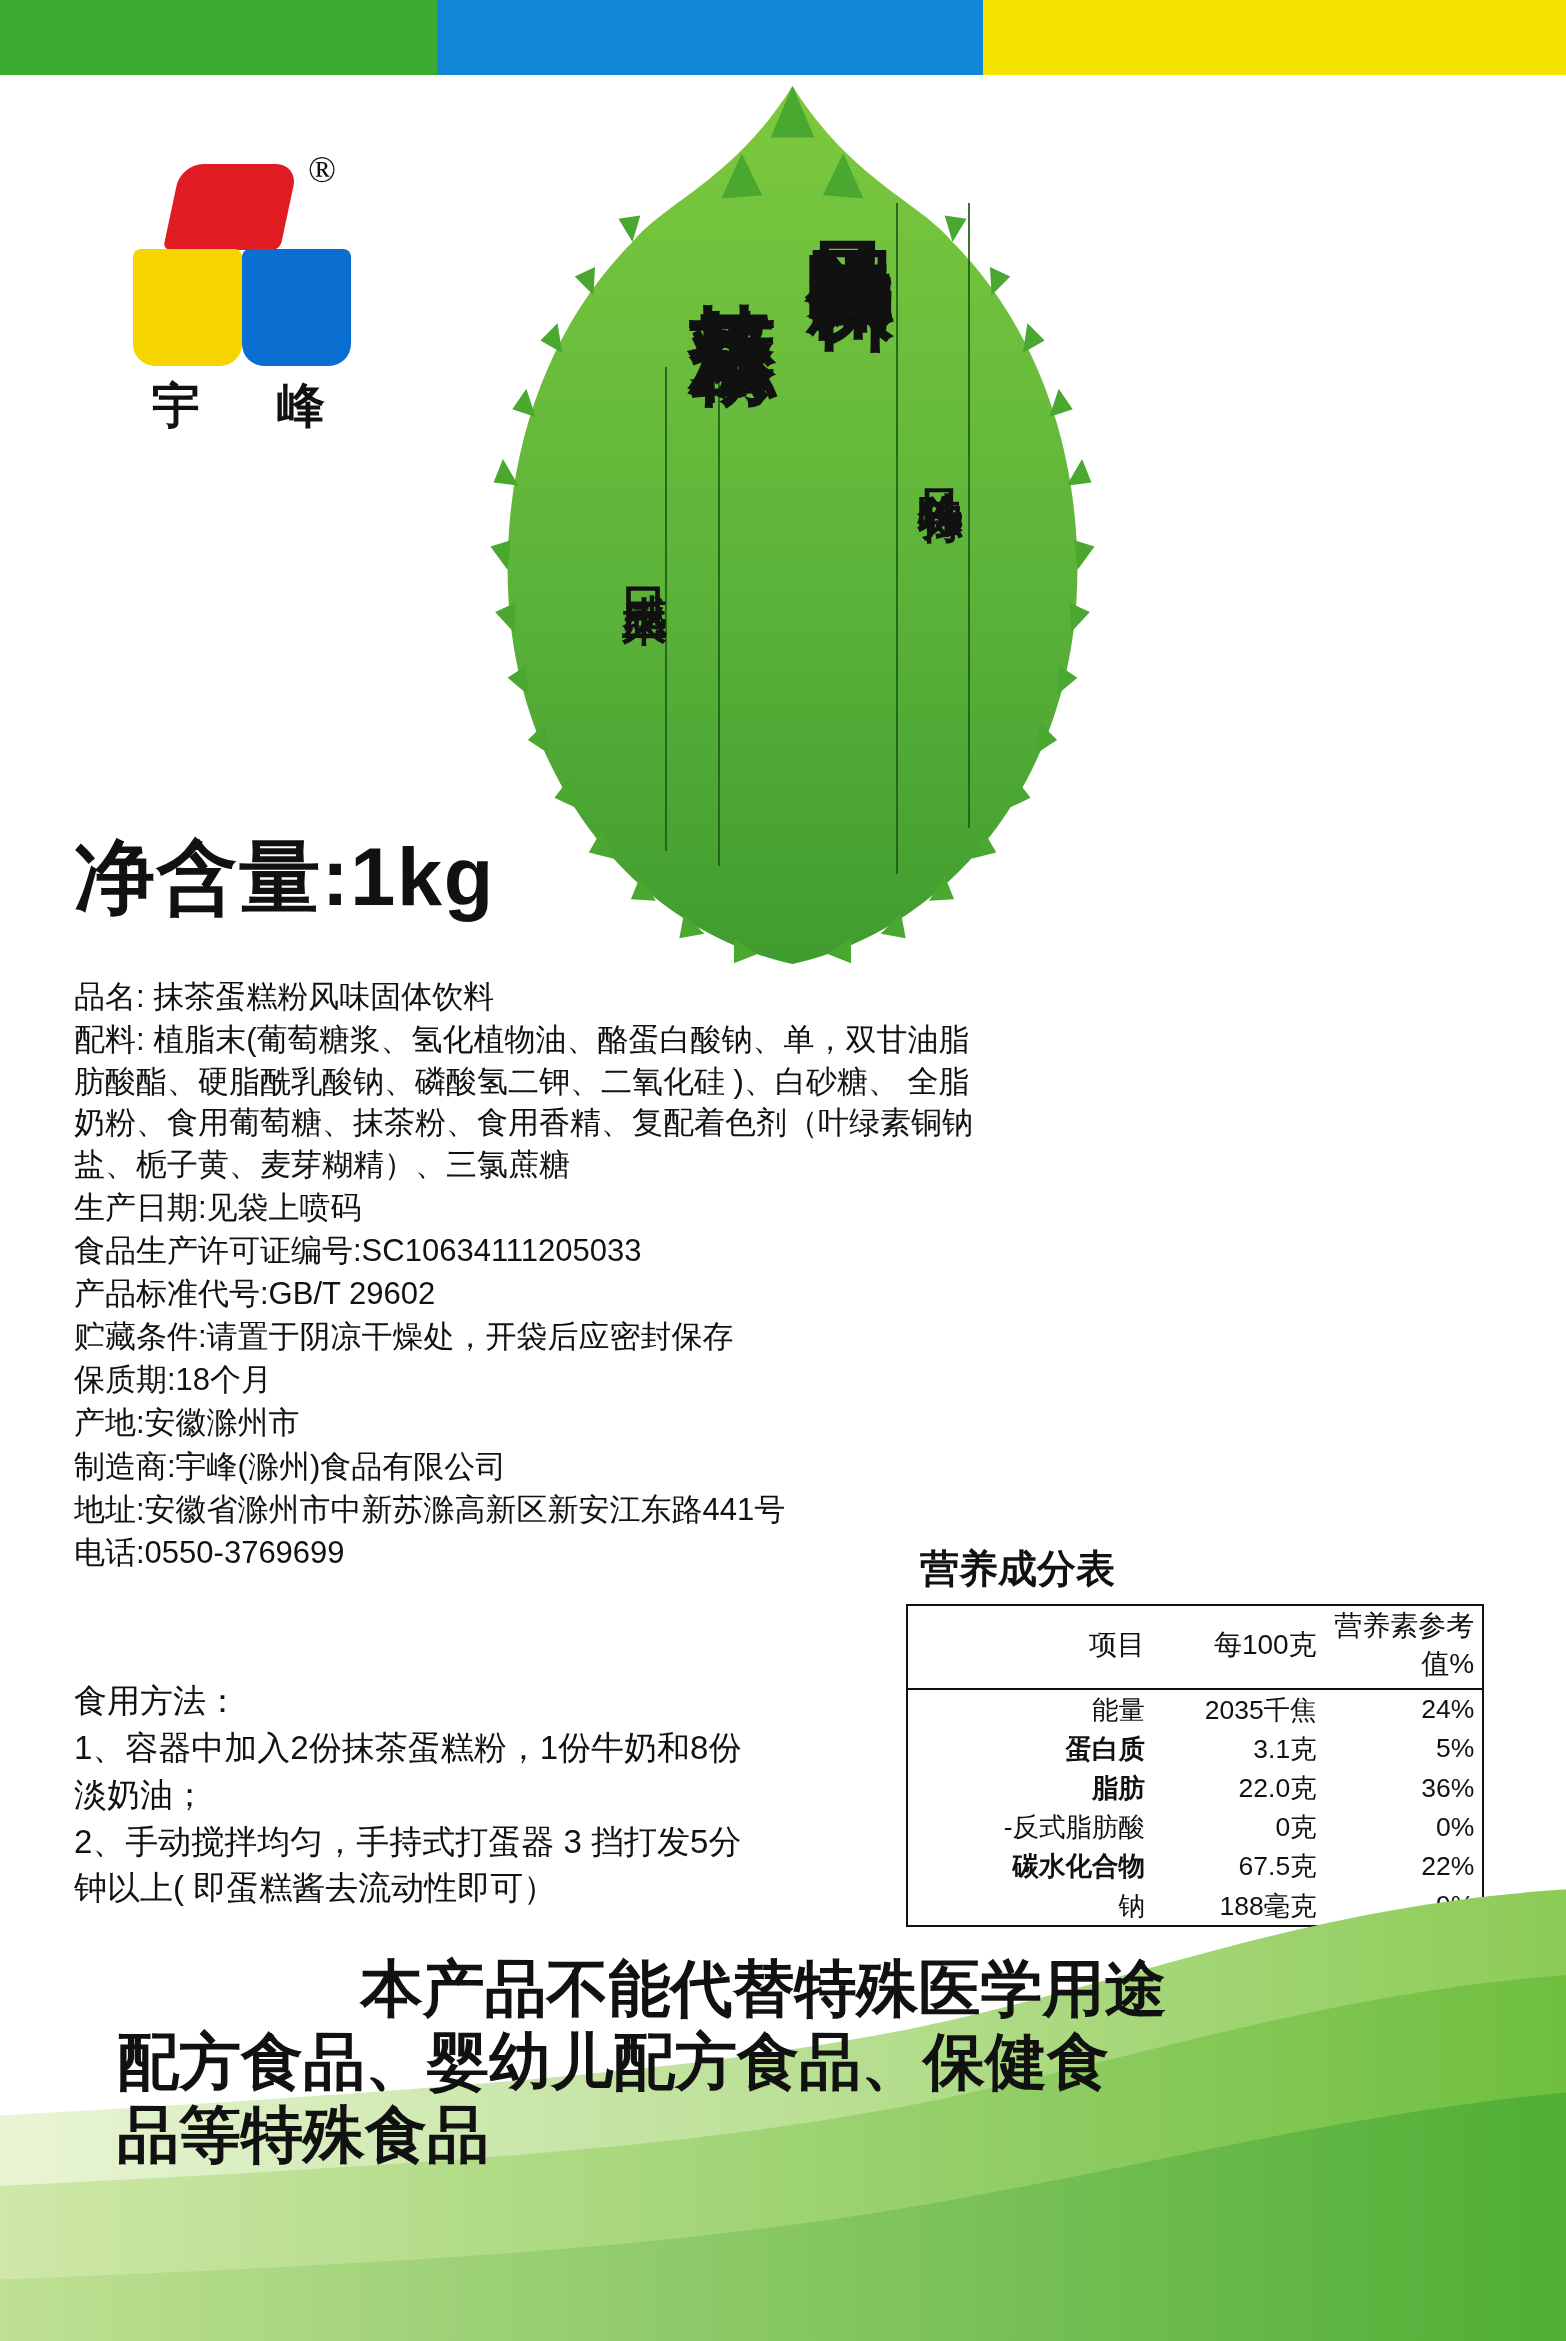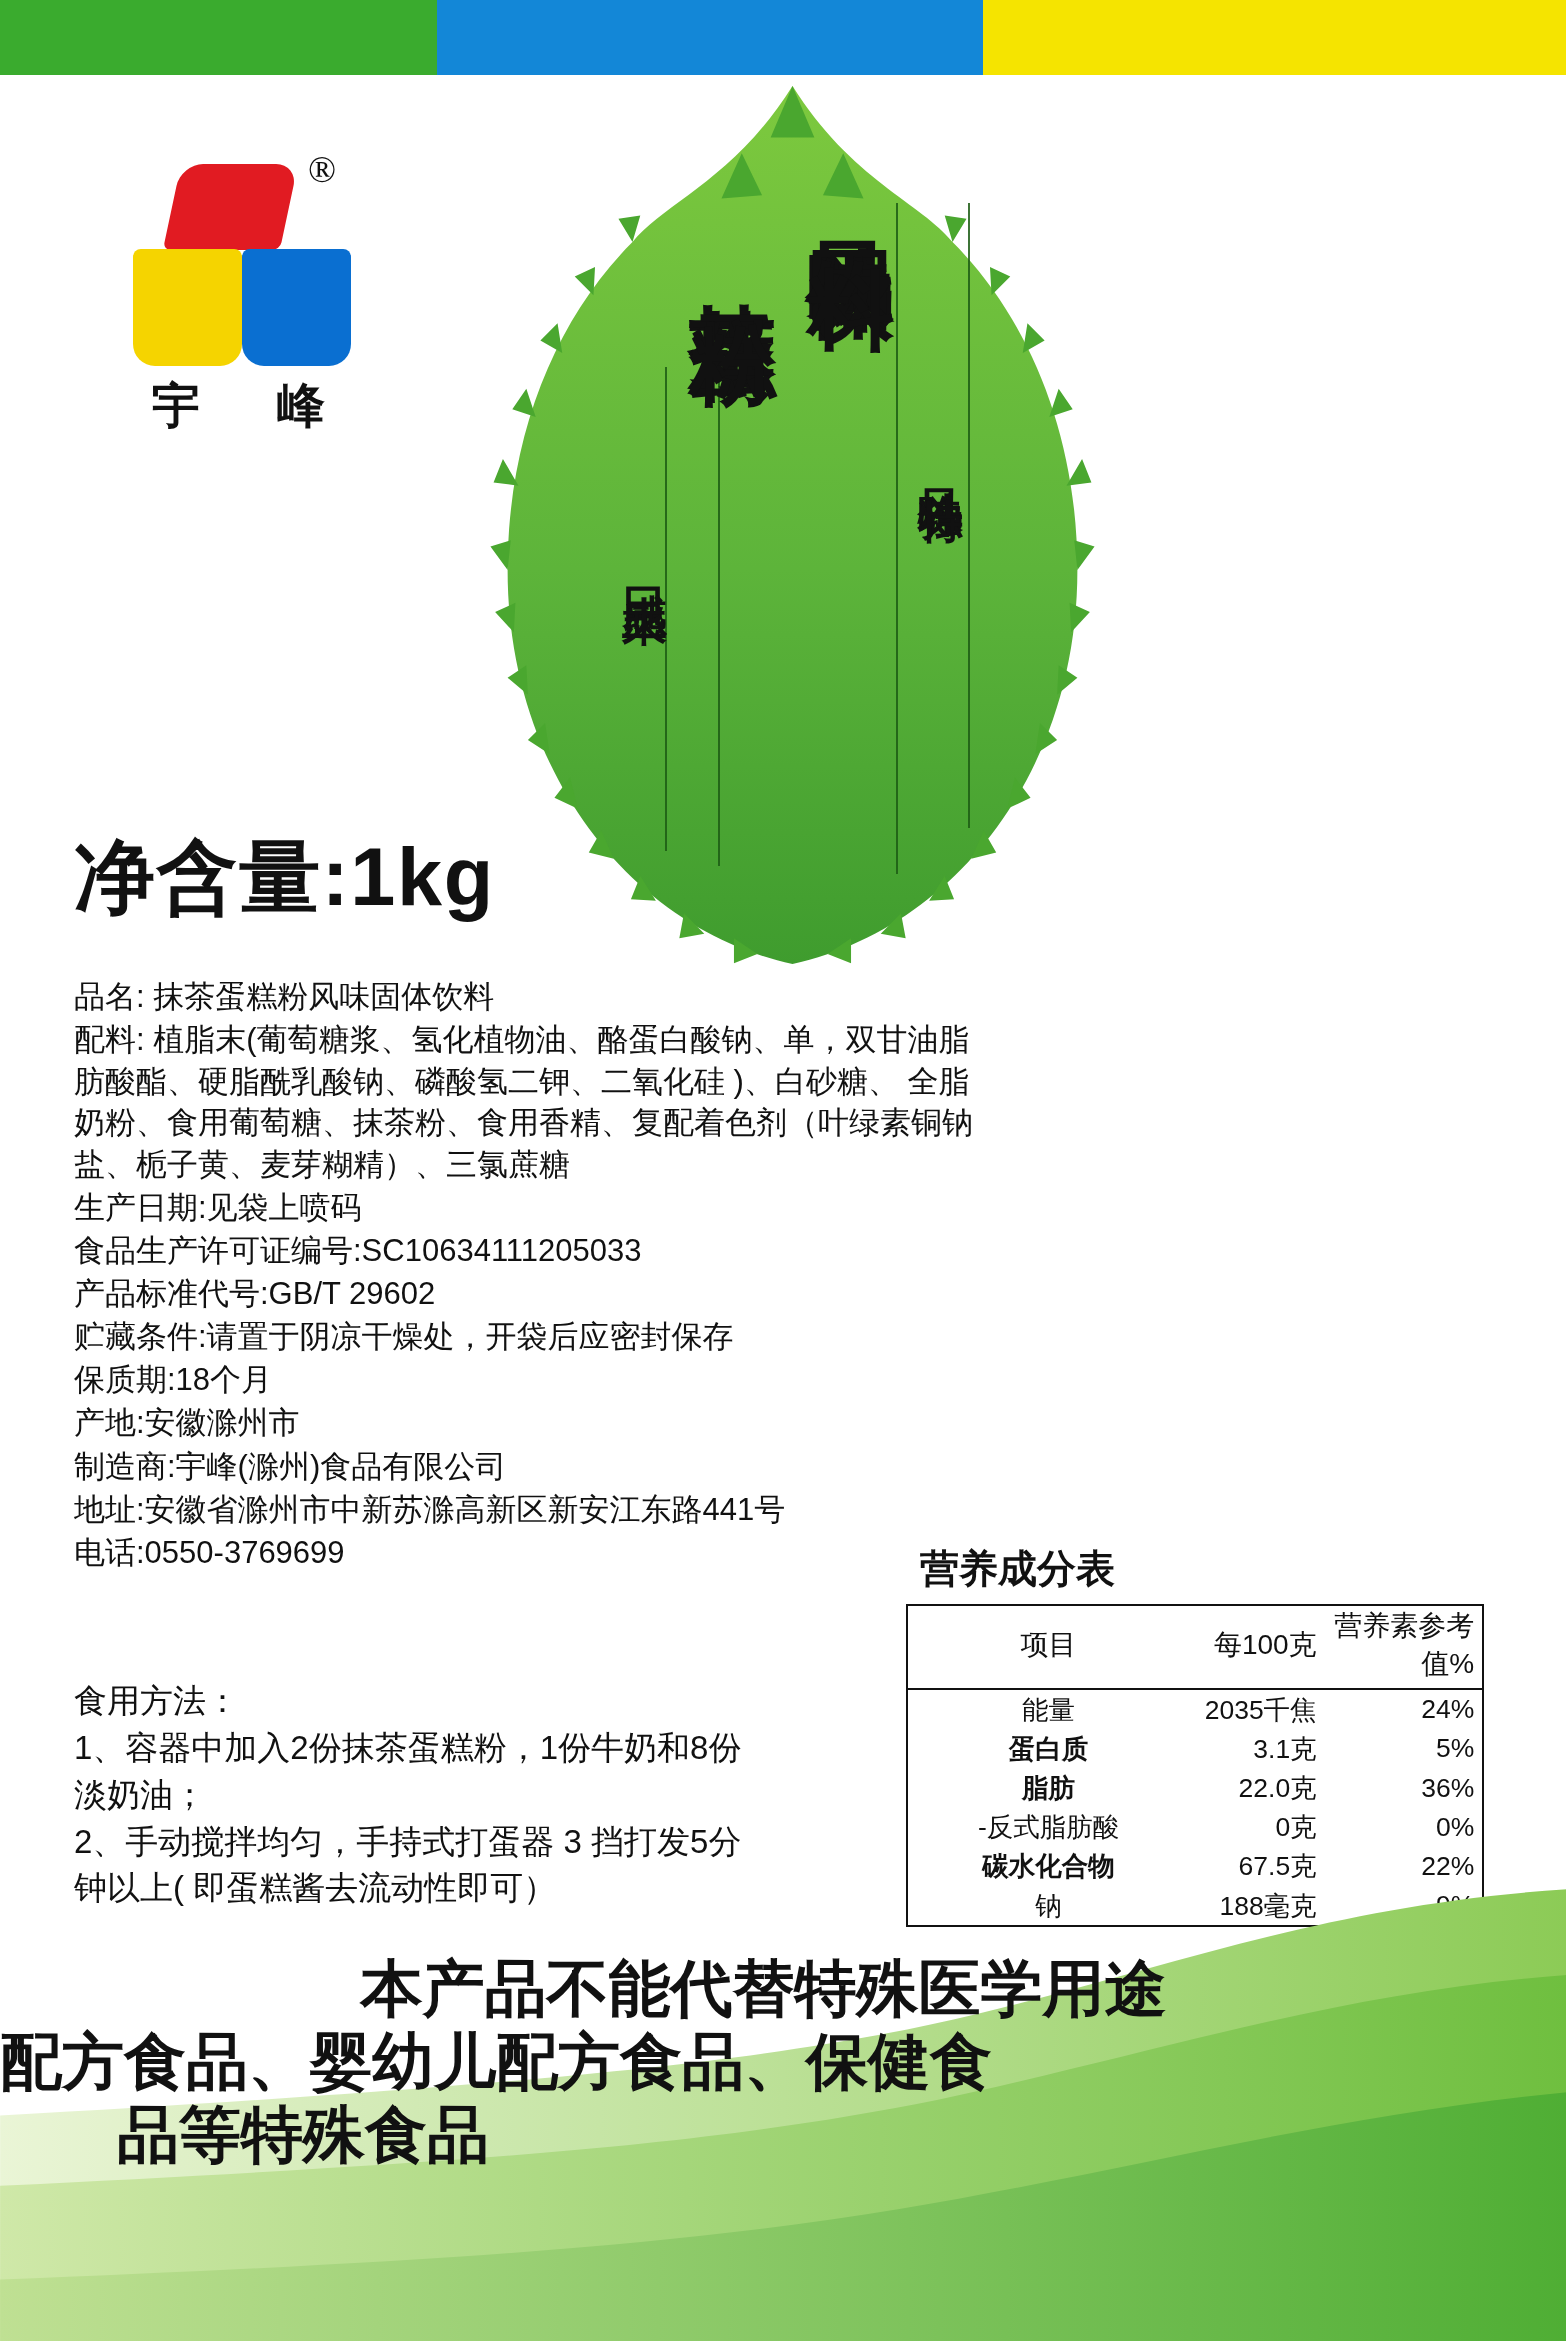--- a/index.html
+++ b/index.html
@@ -62,31 +62,31 @@
   .usage { position:absolute; left:74px; top:1678px; width:828px; color:#111; }
   .usage .line { font-size:33px; line-height:1.42; }
 
   
   .nutri { position:absolute; left:906px; top:1542px; width:593px; }
   .nutri-title { font-size:39px; font-weight:bold; color:#111; margin-left:14px; margin-bottom:7.8px; }
   table.nt { border-collapse:collapse; width:578px; border:2.3px solid #111; }
   table.nt td { font-size:26.5px; color:#111; padding:1.6px 7.8px; }
   table.nt tr.head td { font-size:28px; padding-bottom:4.7px; }
   table.nt tr.head { border-bottom:2.3px solid #111; }
-  .nt .c0 { text-align:center;  width:234px;padding-left:44px; }
+  .nt .c0 { text-align:right;  width:234px;padding-left:44px; }
   .nt .c1 { text-align:right; width:180px; }
   .nt .c2 { text-align:right; width:164px; }
   .nt .bold { font-weight:bold; }
 
   
   .bottom { position:absolute; left:0; top:1858px; width:1567px; height:484px; overflow:hidden; }
   .warn { position:absolute; left:0; top:1952px; width:1527px; }
   .warn .wline { font-size:62px; font-weight:bold; color:#111; line-height:1.18; }
   .warn .w1 { text-align:center; }
-  .warn .w2 { }
+  .warn .w2 { margin-left:117px; }
   .warn .w3 { margin-left:117px; }
 </style>
 </head>
 <body>
 
 <div class="topbar">
   <div class="seg seg-green"></div>
   <div class="seg seg-blue"></div>
   <div class="seg seg-yellow"></div>
 </div>

